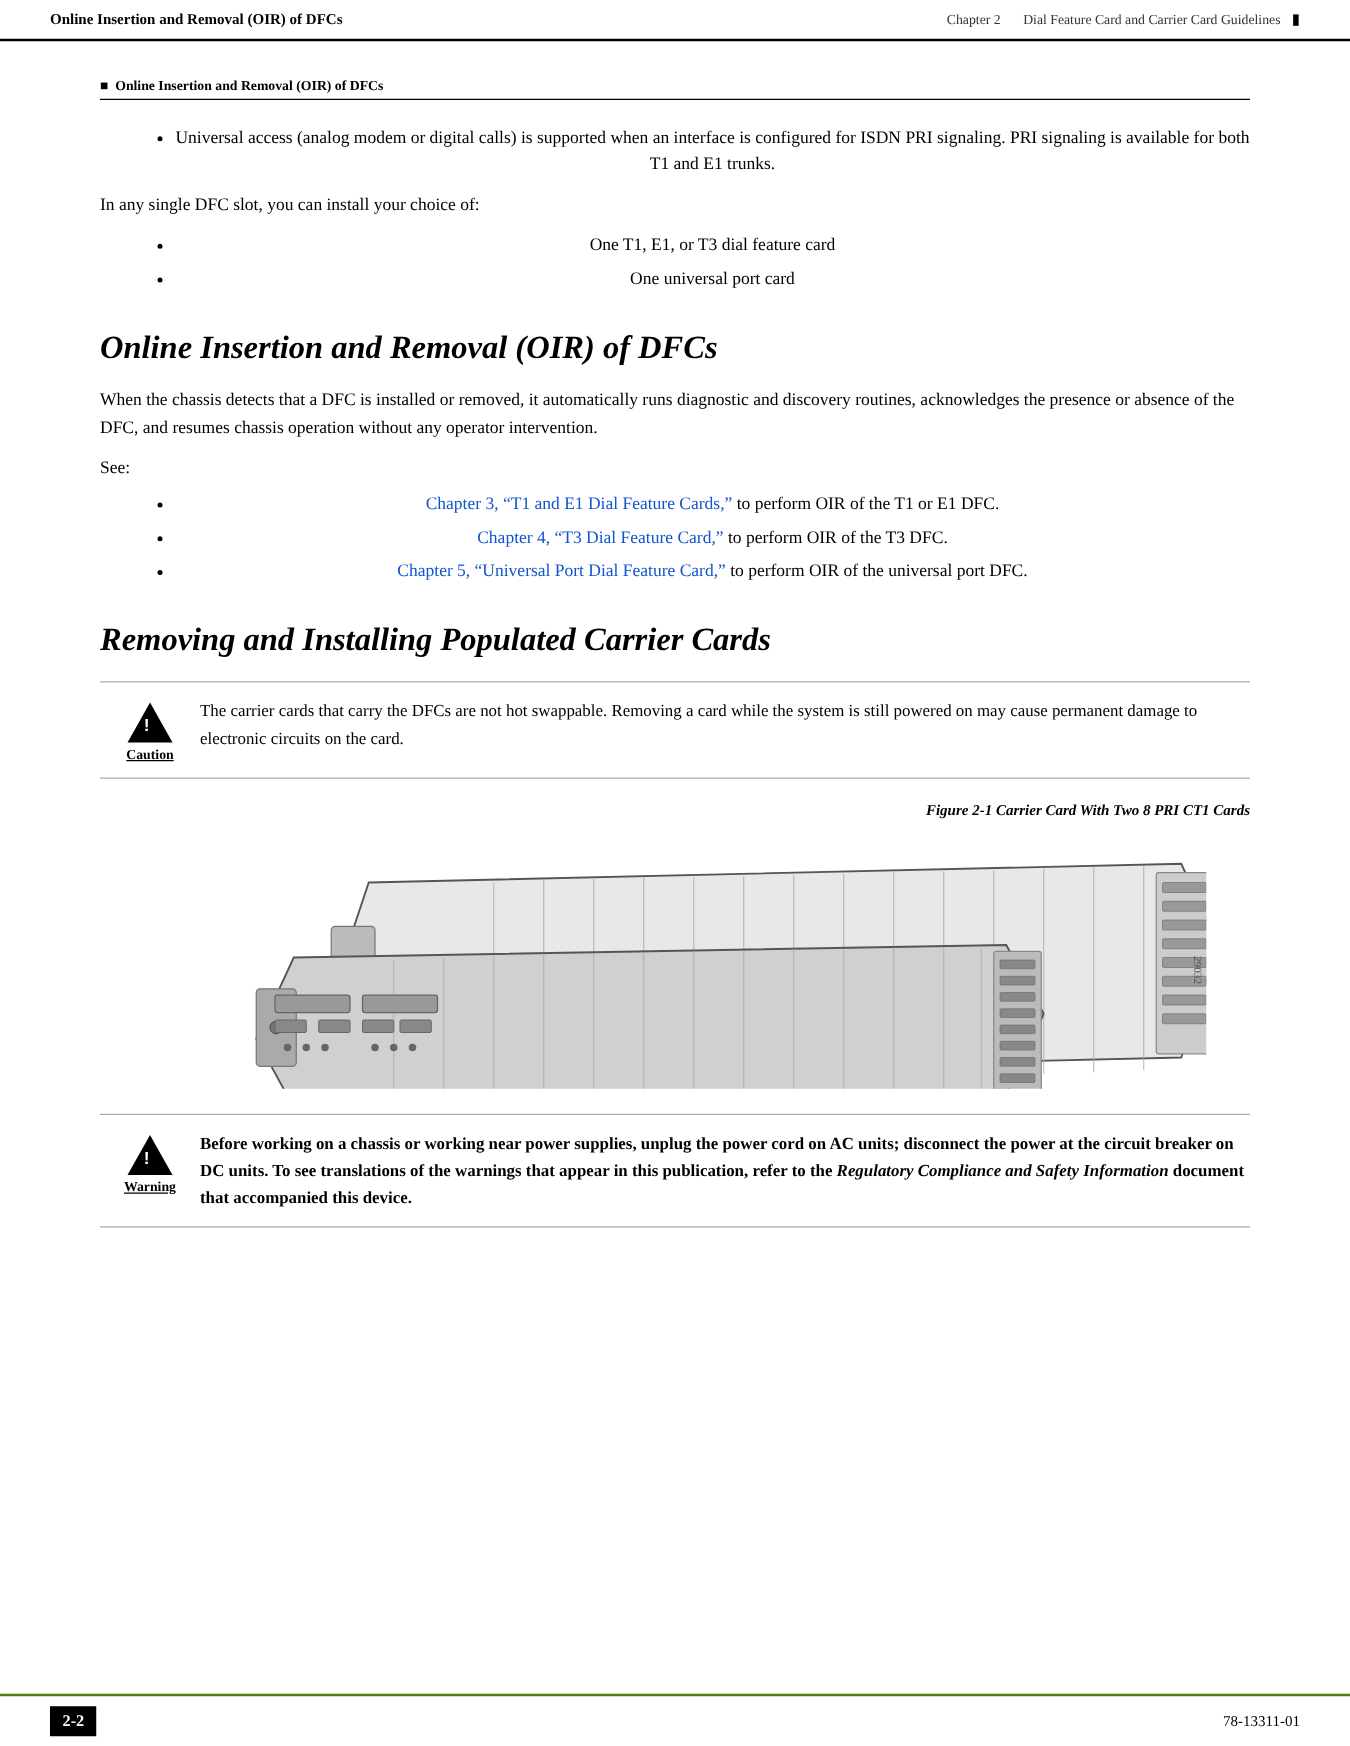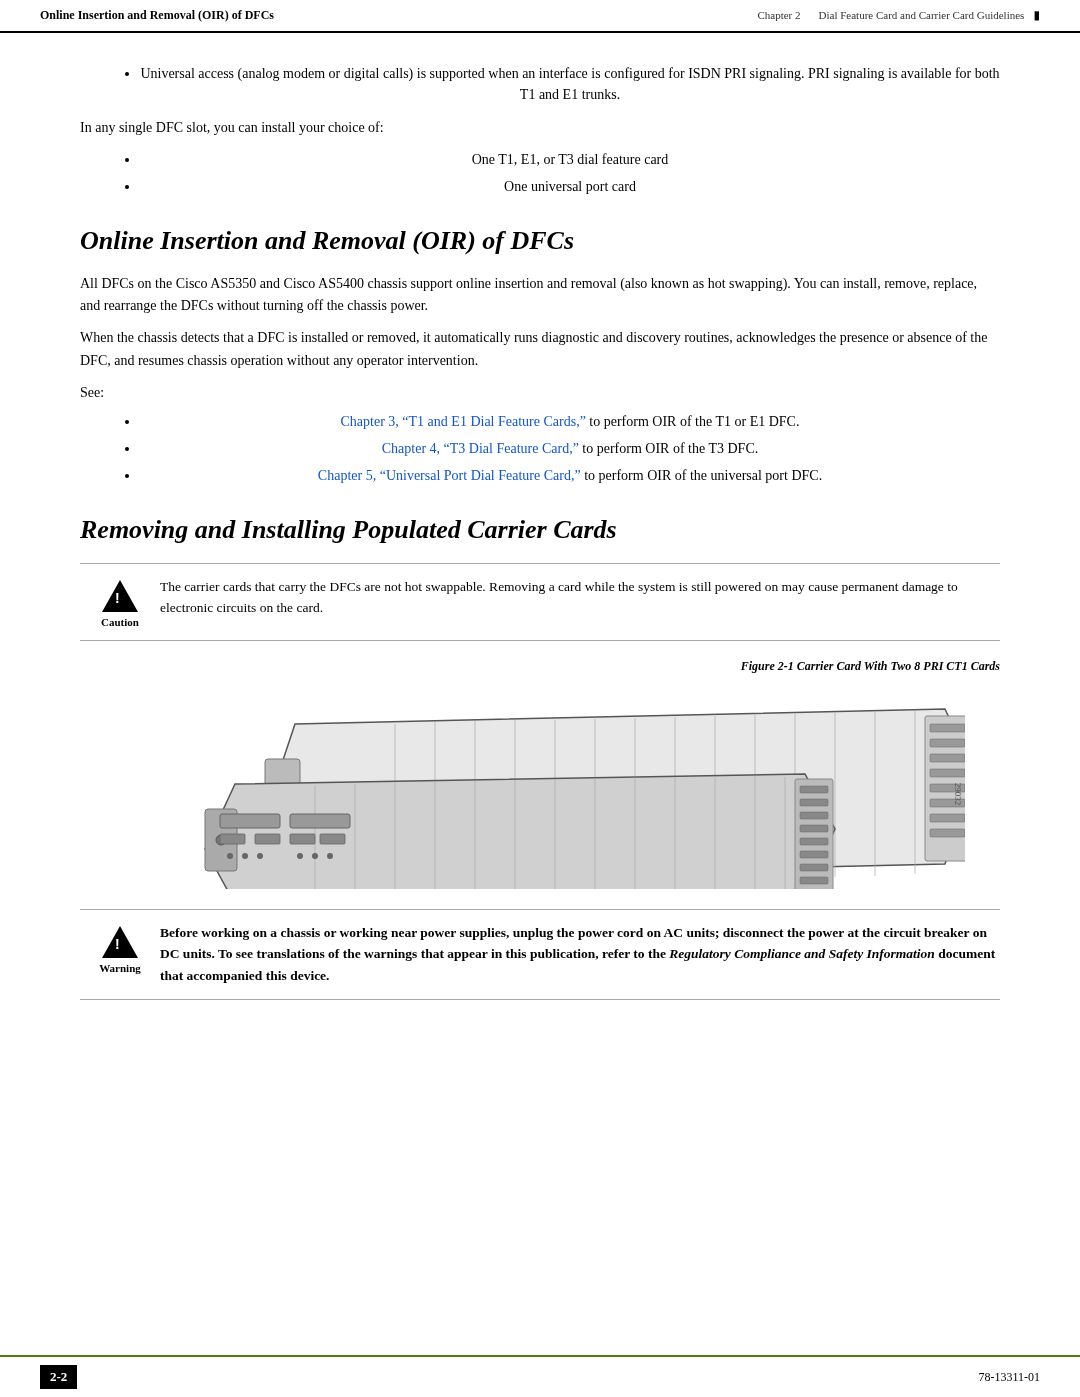--- a/index.html
+++ b/index.html
@@ -91,20 +91,21 @@
       padding: 12px 0;
       margin: 18px 0;
     }
     .notice-icon-col {
       width: 80px;
       flex-shrink: 0;
       display: flex;
       flex-direction: column;
       align-items: center;
       padding-top: 4px;
+      text-decoration: underline;
     }
     .notice-label {
       font-size: 11px;
       font-weight: bold;
       margin-top: 4px;
       text-align: center;
     }
     .notice-text {
       flex: 1;
       line-height: 1.6;
@@ -200,35 +201,37 @@
   <div class="header-right">
     <span class="header-chapter">Chapter 2</span>
     &nbsp;&nbsp;&nbsp;&nbsp;
     <span class="header-chapter">Dial Feature Card and Carrier Card Guidelines</span>
     &nbsp;&nbsp;▮
   </div>
 </div>
 
 <div class="page-content">
 
+  <div class="breadcrumb-bar">
+    ■&nbsp;&nbsp;<span>Online Insertion and Removal (OIR) of DFCs</span>
+  </div>
 
   <div class="intro-section">
     <ul class="bullet-list">
       <li>Universal access (analog modem or digital calls) is supported when an interface is configured for ISDN PRI signaling. PRI signaling is available for both T1 and E1 trunks.</li>
     </ul>
     <p class="para">In any single DFC slot, you can install your choice of:</p>
     <ul class="bullet-list">
       <li>One T1, E1, or T3 dial feature card</li>
       <li>One universal port card</li>
     </ul>
   </div>
 
   <h1 class="section-heading">Online Insertion and Removal (OIR) of DFCs</h1>
 
-  <p class="para">All DFCs on the Cisco AS5350 and Cisco AS5400 chassis support online insertion and removal (also known as hot swapping). You can install, remove, replace, and rearrange the DFCs without turning off the chassis power.</p>
   <p class="para">When the chassis detects that a DFC is installed or removed, it automatically runs diagnostic and discovery routines, acknowledges the presence or absence of the DFC, and resumes chassis operation without any operator intervention.</p>
 
   <p class="para see-label">See:</p>
 
   <ul class="bullet-list">
     <li>
       <a class="blue-link" href="#">Chapter 3, “T1 and E1 Dial Feature Cards,”</a><span> to perform OIR of the T1 or E1 DFC.</span>
     </li>
     <li>
       <a class="blue-link" href="#">Chapter 4, “T3 Dial Feature Card,”</a><span> to perform OIR of the T3 DFC.</span>

